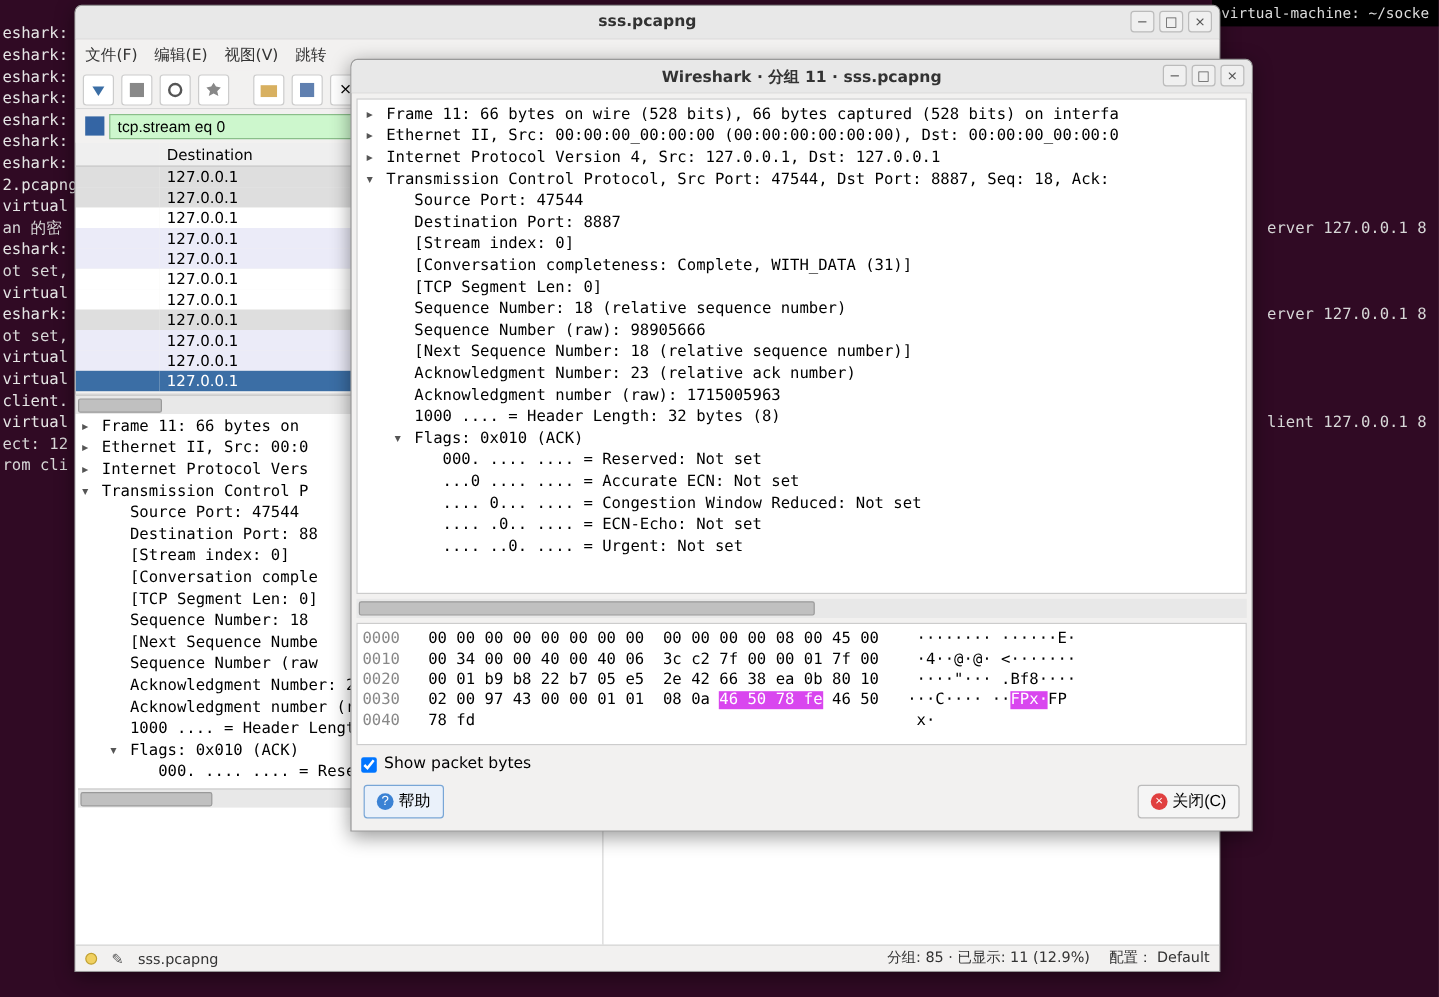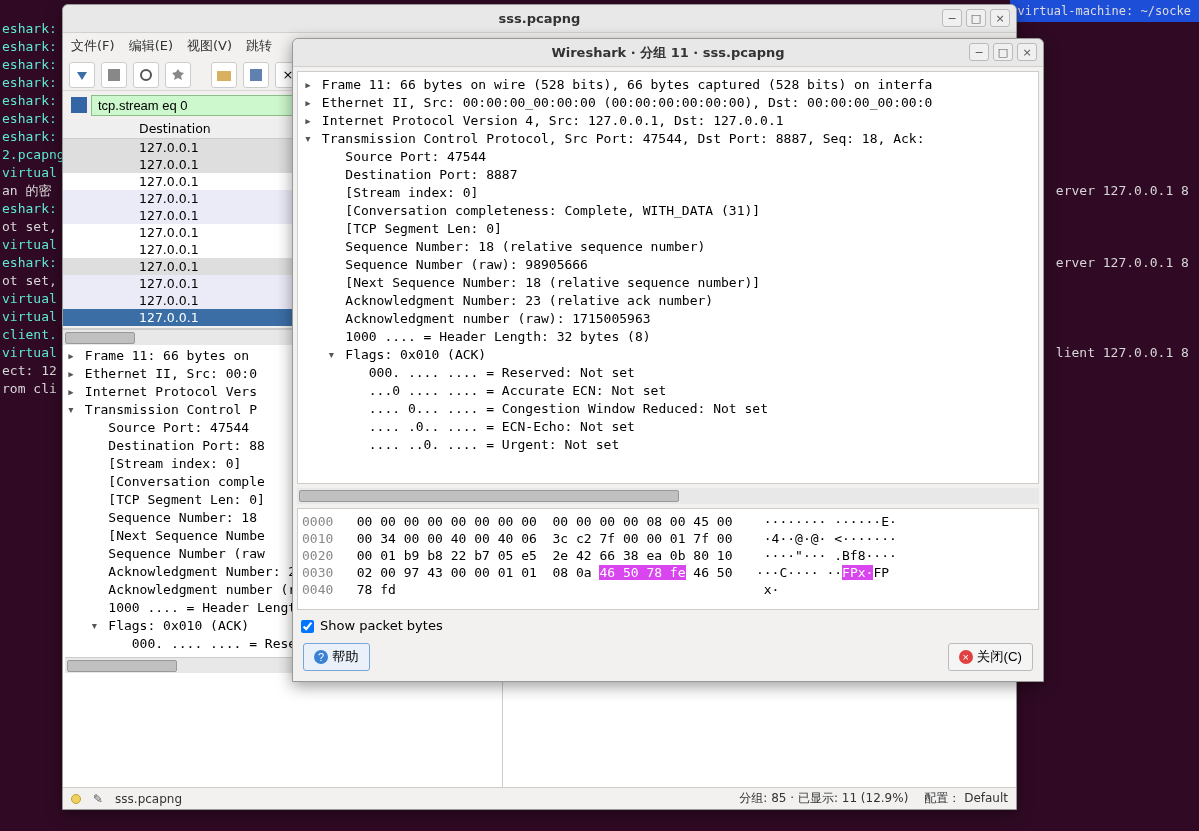--- a/index.html
+++ b/index.html
@@ -17,37 +17,37 @@
   left: 0; top: 0; width: 1199px; height: 831px;
   background: #300a24;
   color: #d7d7d7;
   font-family: "DejaVu Sans Mono", monospace;
   font-size: 13px;
   line-height: 18px;
   white-space: pre;
   overflow: hidden;
 }
 .terminal-bg .line { padding-left: 2px; }
-.terminal-bg .g { color: #5eead4; margin-top: 48px; }
+.terminal-bg .g { color: #e5e5e5; margin-top: 48px; }
 .terminal-bg .w { color: #d7d7d7; }
 .terminal-tab {
   position: absolute; top: 0; right: 0;
   padding: 2px 8px;
-  background: #1d4ed8; color: #ddd;
+  background: #000000; color: #ddd;
   font-size: 12px;
 }
 .window {
   position: absolute;
   background: #f2f1f0;
   border: 1px solid #999;
   border-radius: 6px 6px 0 0;
   box-shadow: 0 4px 16px rgba(0,0,0,0.4);
 }
 .ws-main { left: 62px; top: 4px; width: 955px; height: 806px; }
-.ws-dialog { left: 292px; top: 38px; width: 752px; height: 644px; z-index: 10; }
+.ws-dialog { left: 292px; top: 49px; width: 752px; height: 644px; z-index: 10; }
 .titlebar {
   height: 28px; background: #e8e8e8;
   display: flex; align-items: center; justify-content: center;
   position: relative; border-bottom: 1px solid #d0d0d0;
   border-radius: 6px 6px 0 0;
 }
 .titlebar .title { font-size: 13px; color: #333; font-weight: bold; }
 .titlebar .ctrls {
   position: absolute; right: 6px; top: 4px; display: flex; gap: 4px;
 }

